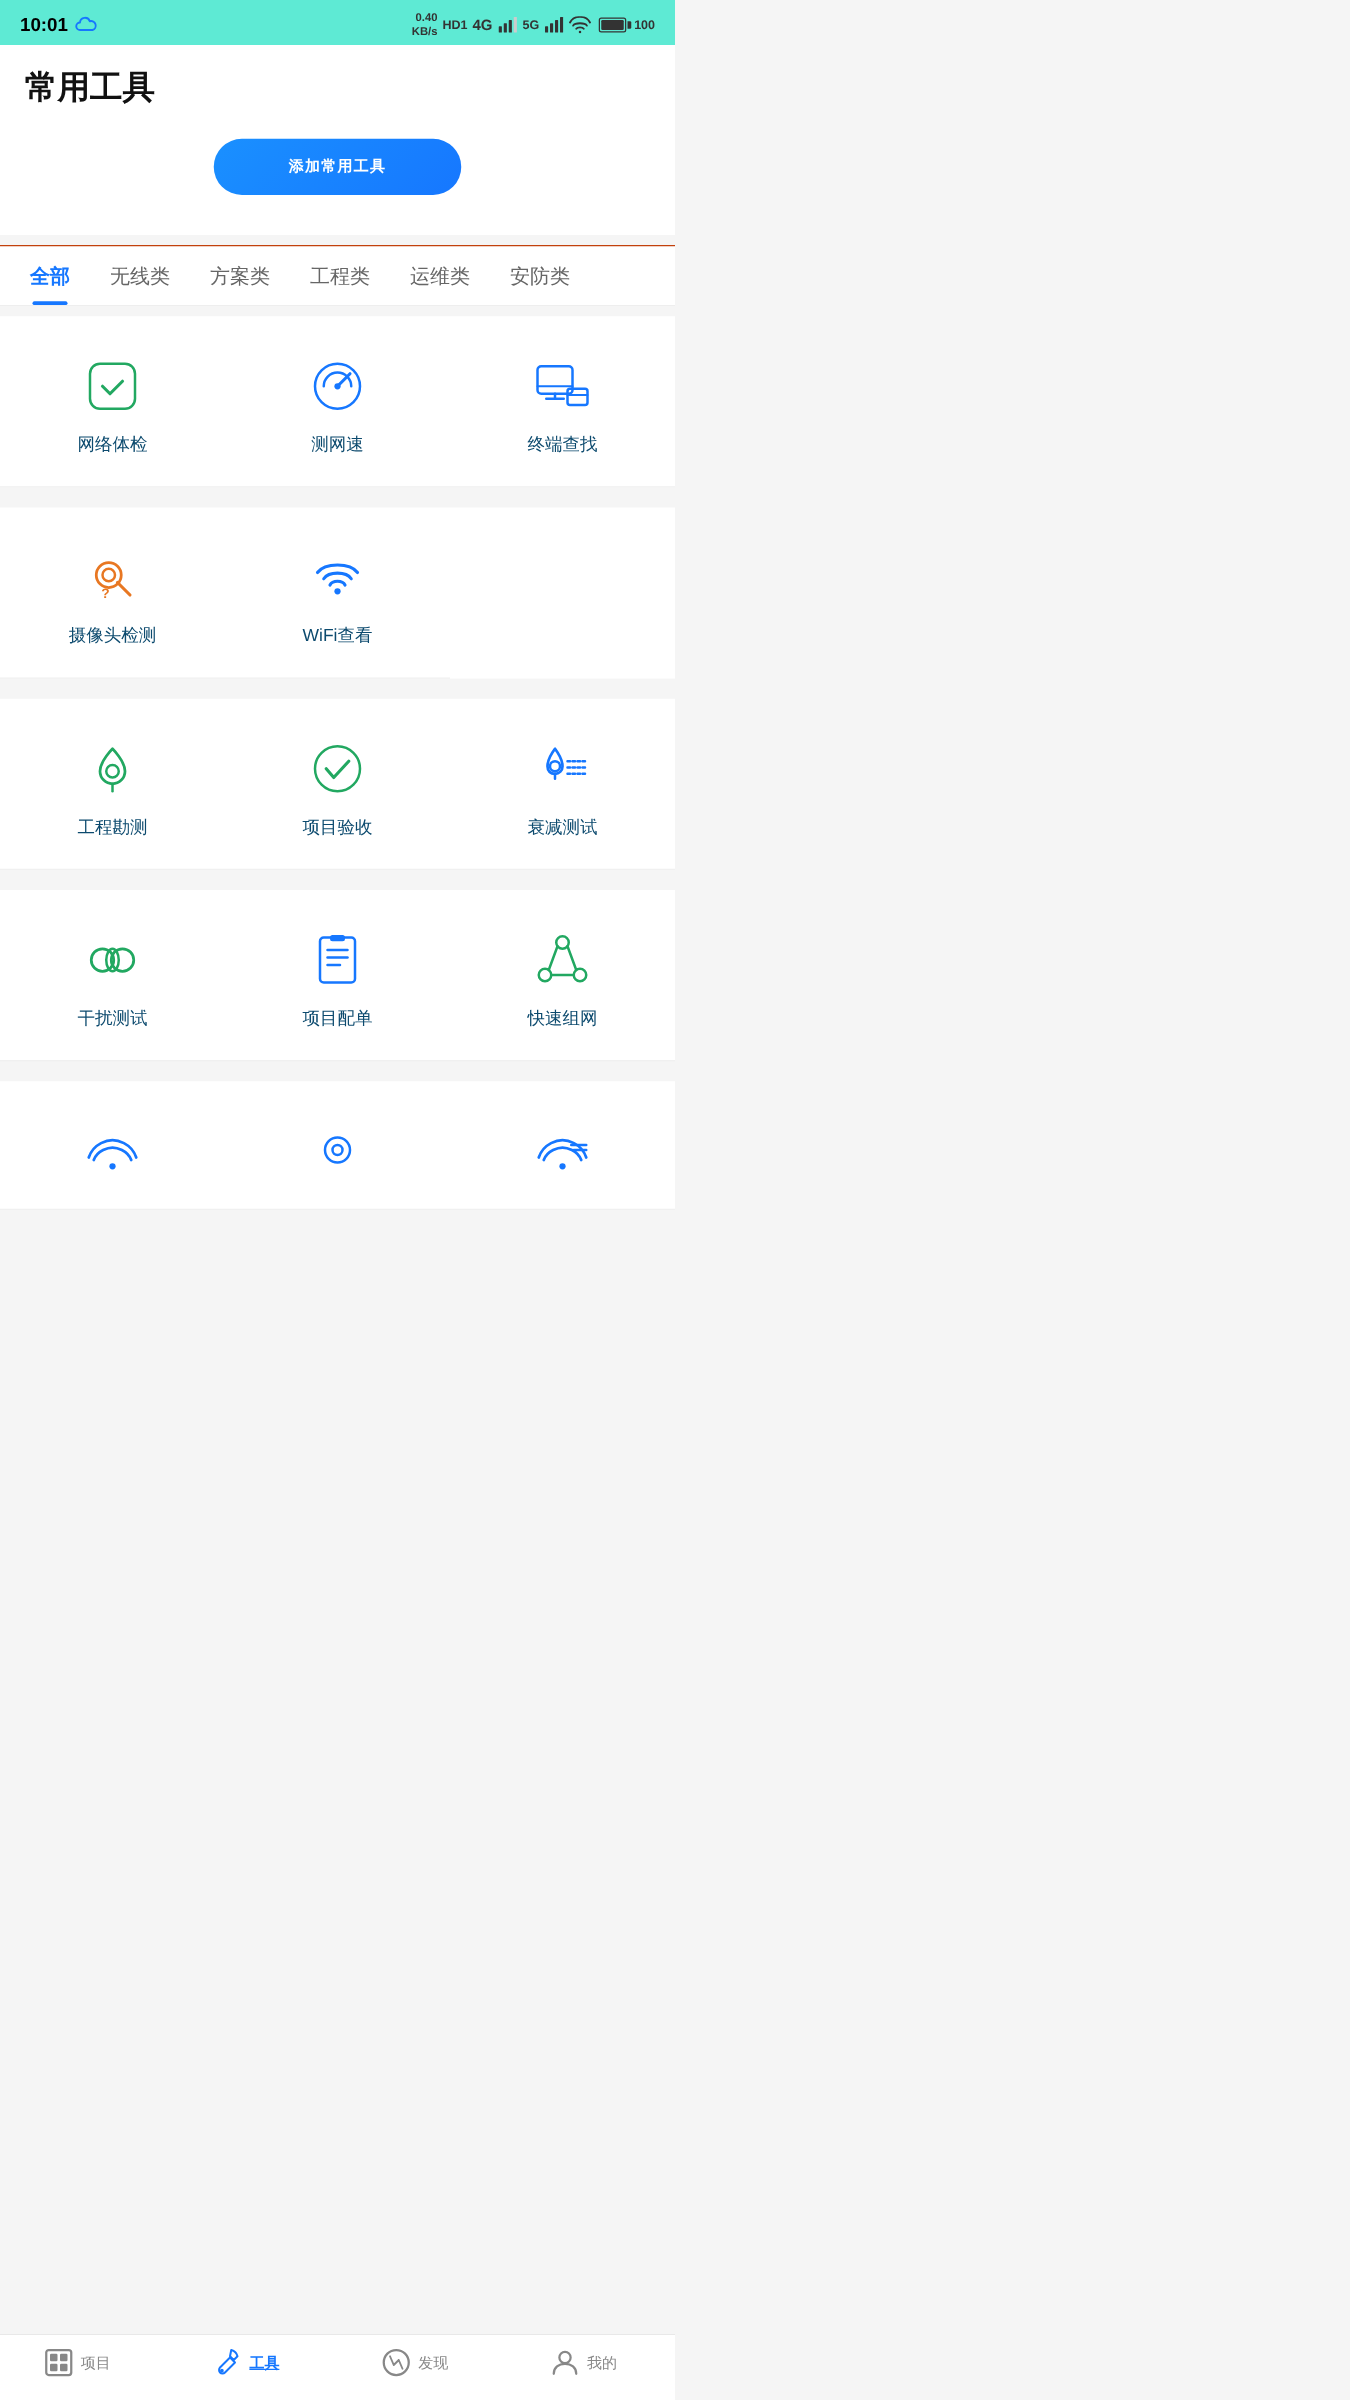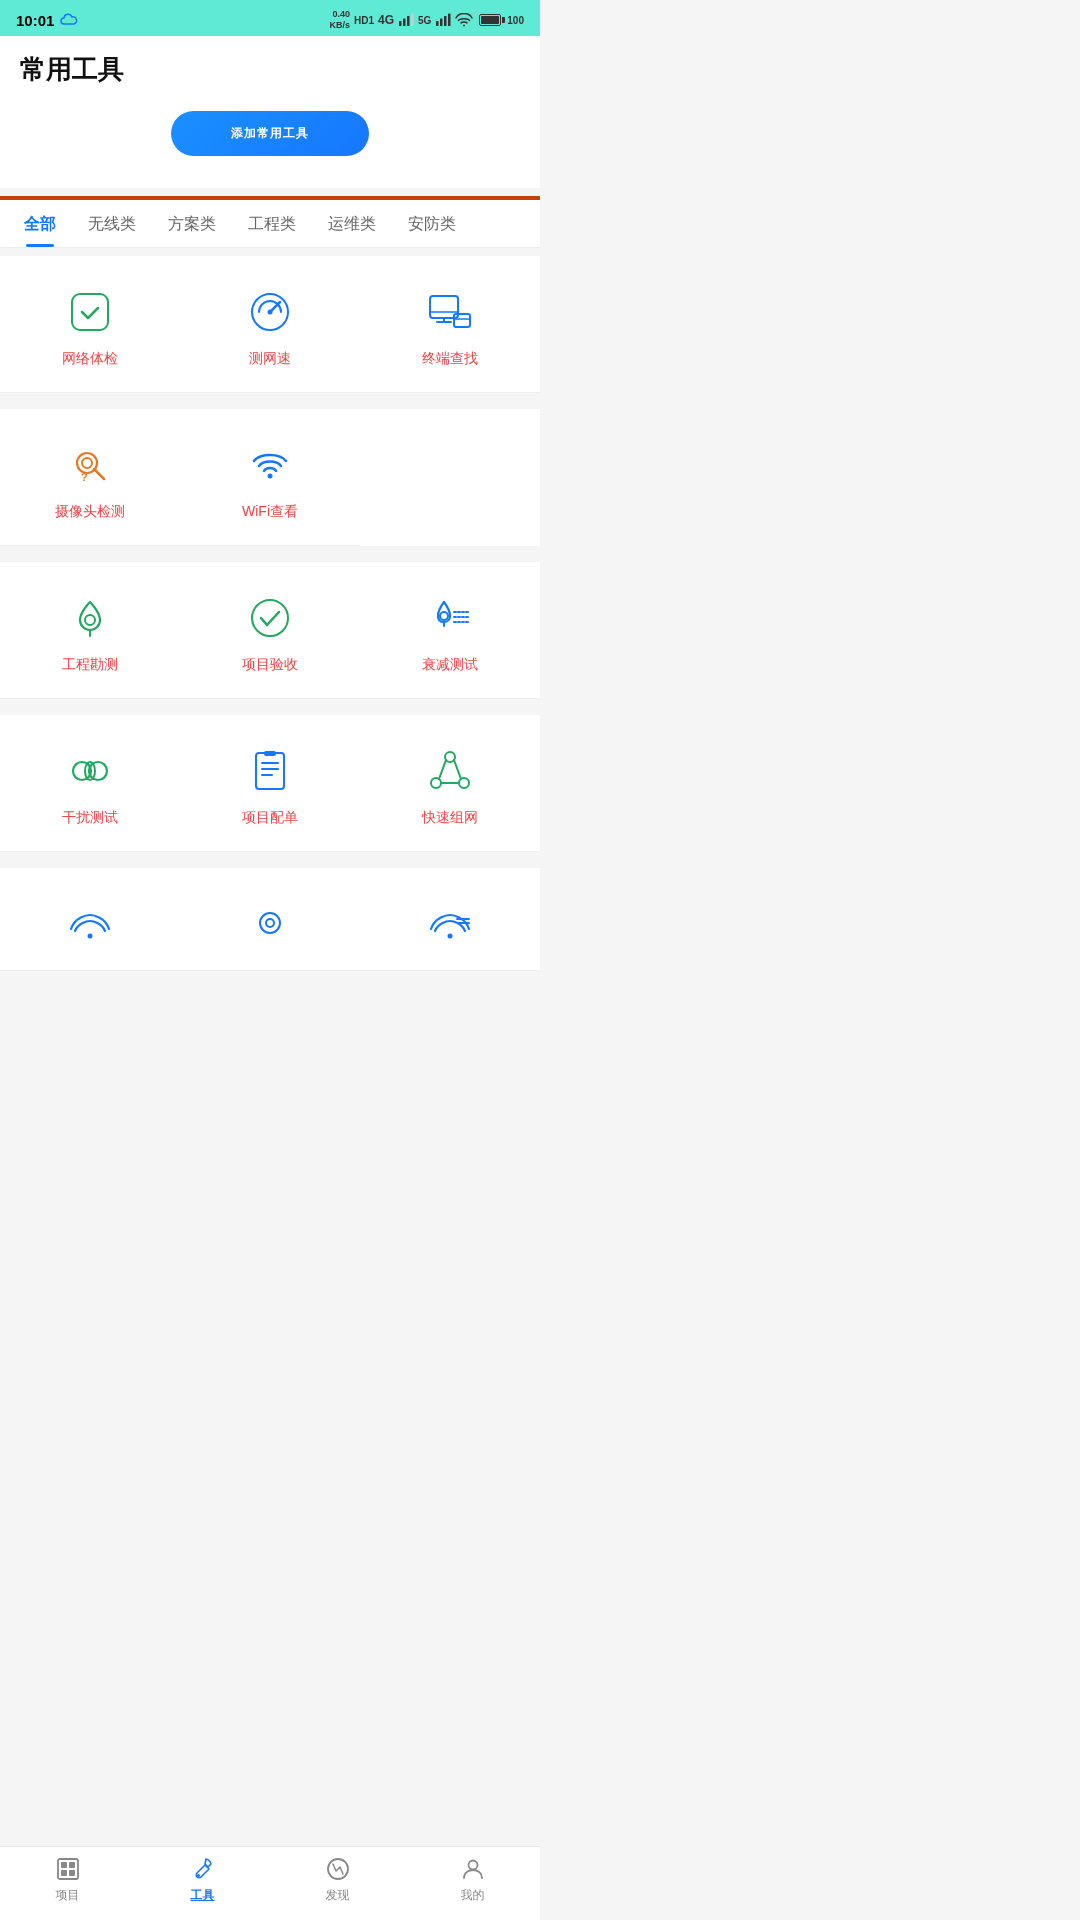--- a/index.html
+++ b/index.html
@@ -87,21 +87,21 @@
       padding: 14px 60px;
       font-size: 12px;
       font-weight: 700;
       cursor: pointer;
       letter-spacing: 1px;
     }
 
     
     .tabs-container {
       background: #fff;
-      border-top: 4px solid #c2410c;
+      border-top: 1px solid #c2410c;
       margin-top: 8px;
       text-align: right;
     }
     .tabs-row {
       display: flex;
       align-items: center;
       padding: 0 8px;
       overflow-x: auto;
       scrollbar-width: none;
     }
@@ -160,21 +160,21 @@
     .tool-icon-wrap {
       width: 56px;
       height: 56px;
       display: flex;
       align-items: center;
       justify-content: center;
       margin-bottom: 10px;
     }
     .tool-label {
       font-size: 14px;
-      color: #ef4444;
+      color: #0c4a6e;
       text-align: center;
     }
 
     
     .row-divider {
       height: 8px;
       background: #f5f5f5;
     }
 
     
@@ -184,21 +184,21 @@
       left: 0;
       width: 540px;
       background: #fff;
       border-top: 1px solid #e8e8e8;
       display: flex;
       justify-content: space-around;
       padding: 8px 0 16px 0;
     }
     .nav-item {
       display: flex;
-      flex-direction: column;
+      flex-direction: row;
       align-items: center;
       gap: 4px;
       cursor: pointer;
       min-width: 70px;
     }
     .nav-icon {
       width: 28px;
       height: 28px;
       display: flex;
       align-items: center;

